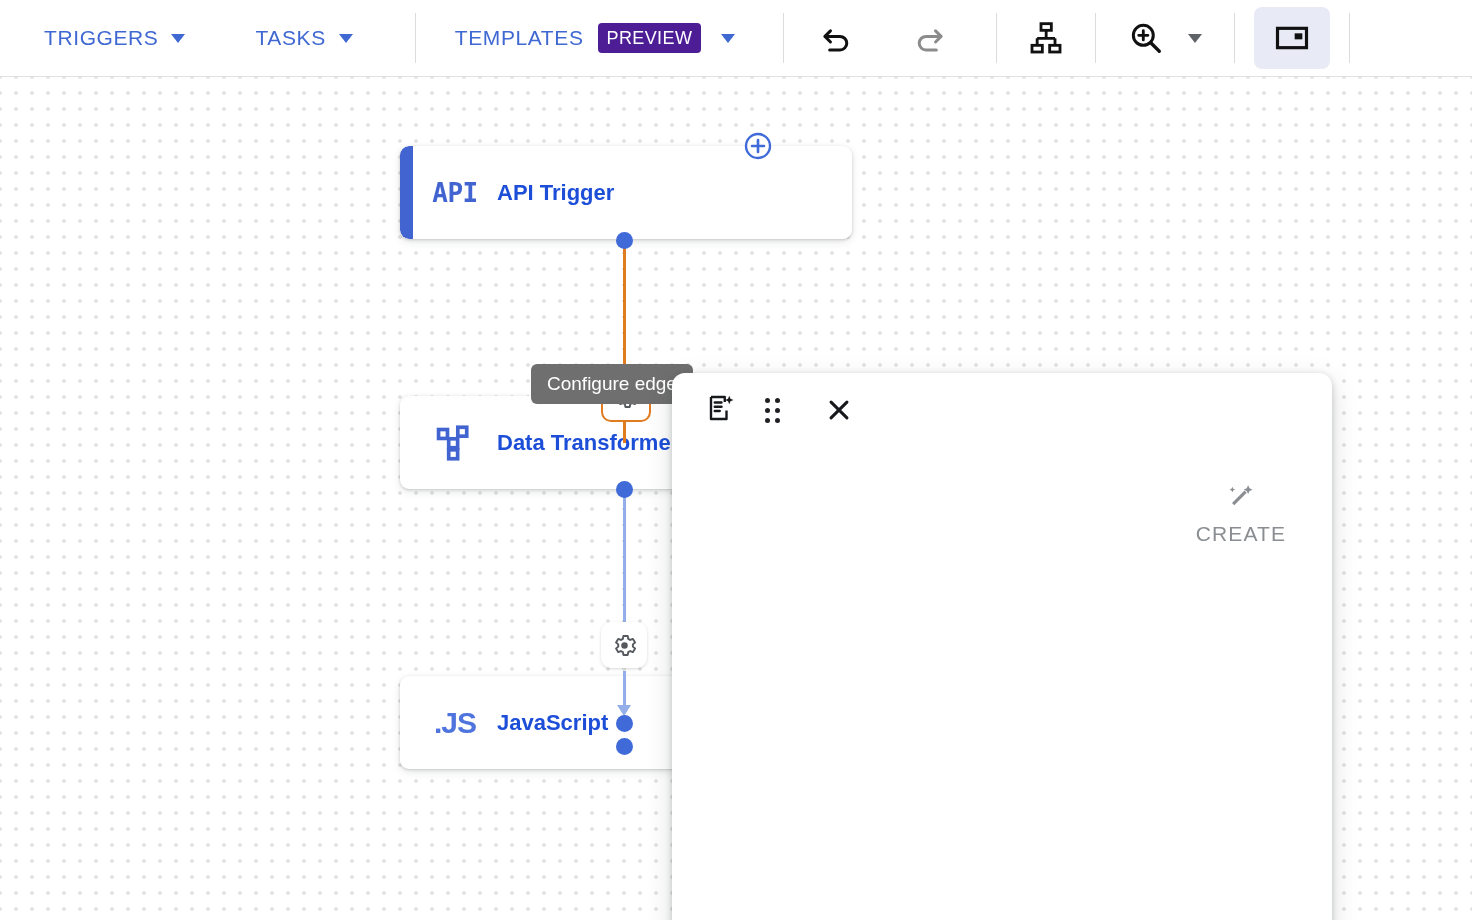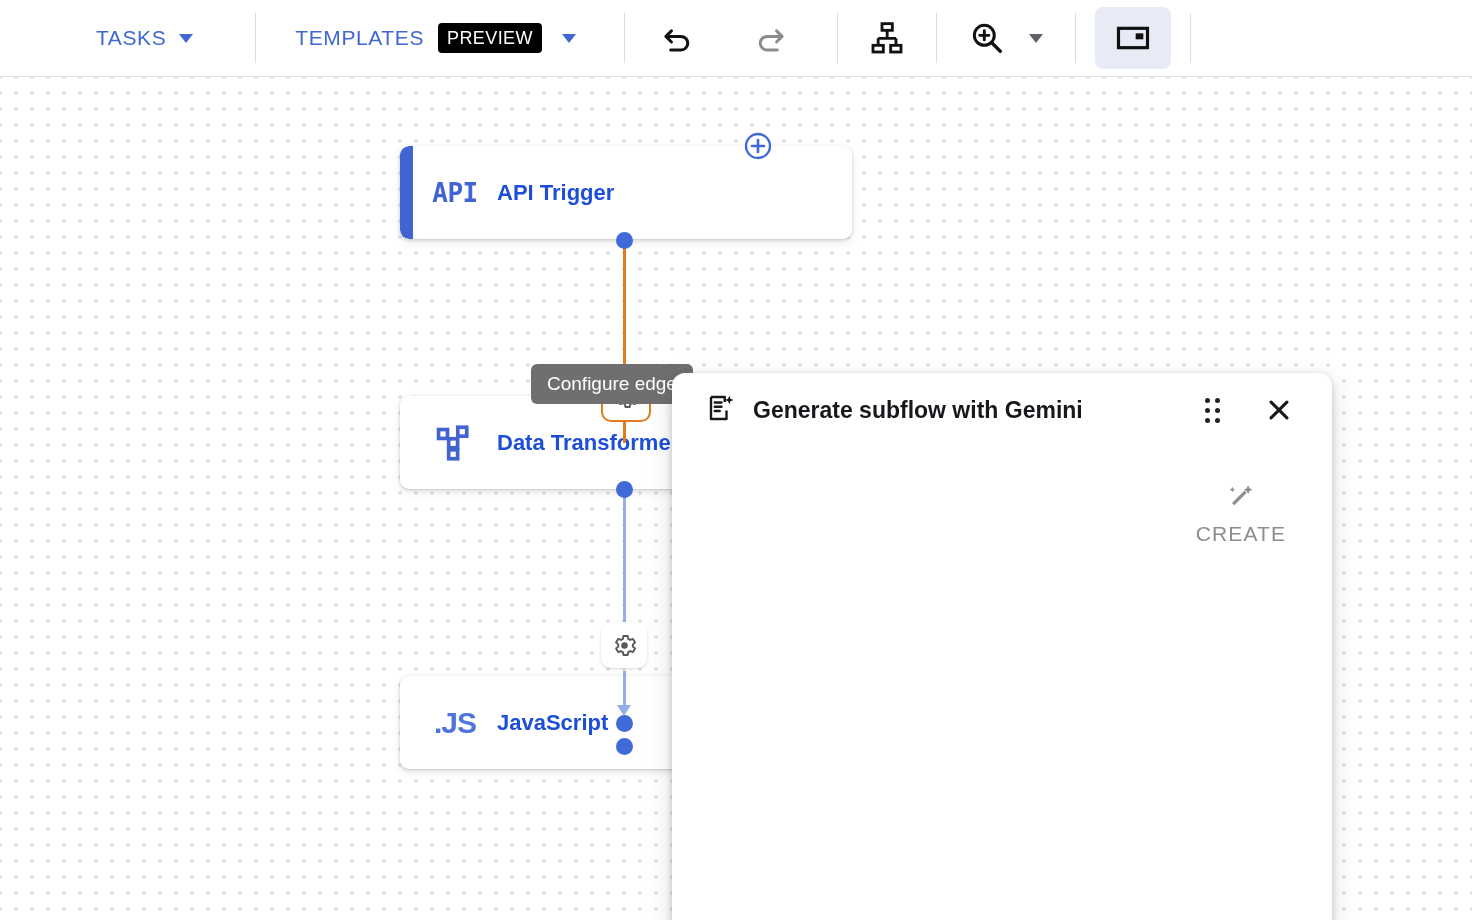--- a/index.html
+++ b/index.html
@@ -47,21 +47,21 @@
   }
   .caret.dark {
     border-top-color: #5f6368;
   }
   .tb-divider {
     width: 1px;
     height: 50px;
     background: #dadce0;
   }
   .preview-chip {
-    background: #000000;
+    background: #4c1d95;
     color: #ffffff;
     font-size: 18px;
     font-weight: 500;
     letter-spacing: 0.4px;
     padding: 4px 9px;
     border-radius: 4px;
     line-height: 1.25;
   }
   .icon-btn {
     width: 52px;
@@ -276,22 +276,26 @@
     flex-direction: column;
   }
   .dot-grid { display: grid; grid-template-columns: repeat(2, 5px); gap: 5px; }
   .dot-grid i { width: 5px; height: 5px; border-radius: 50%; background: #202124; display:block; }
 </style>
 </head>
 <body>
 
 <div id="toolbar">
 
-
-  <div class="menu-btn" style="margin-left:90px;justify-content:flex-end;">
+  <div class="menu-btn" style="margin-left:38px;">
+    <span class="menu-label">TRIGGERS</span>
+    <span class="caret"></span>
+  </div>
+
+  <div class="menu-btn" style="margin-left:58px;justify-content:flex-end;">
     <span class="menu-label">TASKS</span>
     <span class="caret"></span>
   </div>
 
   <div class="tb-divider" style="margin-left:56px;"></div>
 
   <div class="menu-btn" style="margin-left:33px;gap:14px;">
     <span class="menu-label">TEMPLATES</span>
     <span class="preview-chip">PREVIEW</span>
     <span class="caret" style="margin-left:6px;"></span>
@@ -412,21 +416,20 @@
   <div id="gemini-panel">
 
     <div id="panel-header">
       <span>
         <svg width="30" height="30" viewBox="0 0 24 24">
           <path d="M4 3.2 H15 V7.2 M4 3.2 V20.8 H16.4 V14" fill="none" stroke="#17181b" stroke-width="1.9" stroke-linejoin="round"></path>
           <path d="M7 7.6 H12.4 M7 11 H12.4 M7 14.4 H11" stroke="#17181b" stroke-width="1.9" stroke-linecap="round"></path>
           <path d="M18.6 2.2 l.95 2.45 2.45 .95 -2.45 .95 -.95 2.45 -.95 -2.45 -2.45 -.95 2.45 -.95 z" fill="#17181b"></path>
         </svg>
       </span>
-      <span id="panel-title">Generate subflow with Gemini</span>
       <span class="hdr-btn">
         <span class="dot-grid">
           <i></i>
             <i></i>
             <i></i>
             <i></i>
             <i></i>
             <i></i>
         </span>
       </span>

